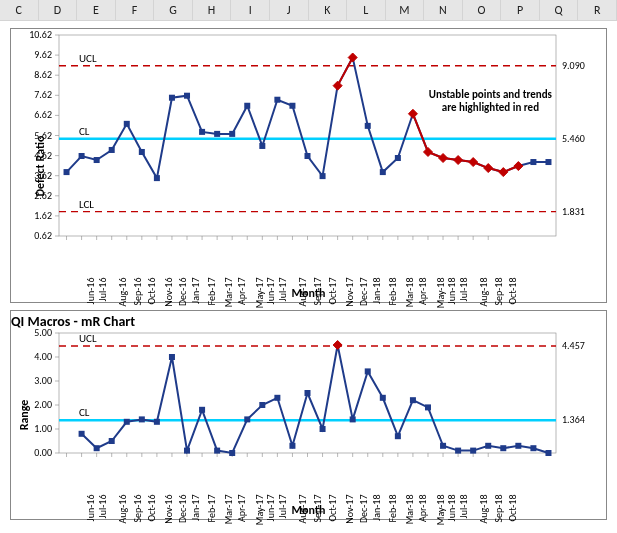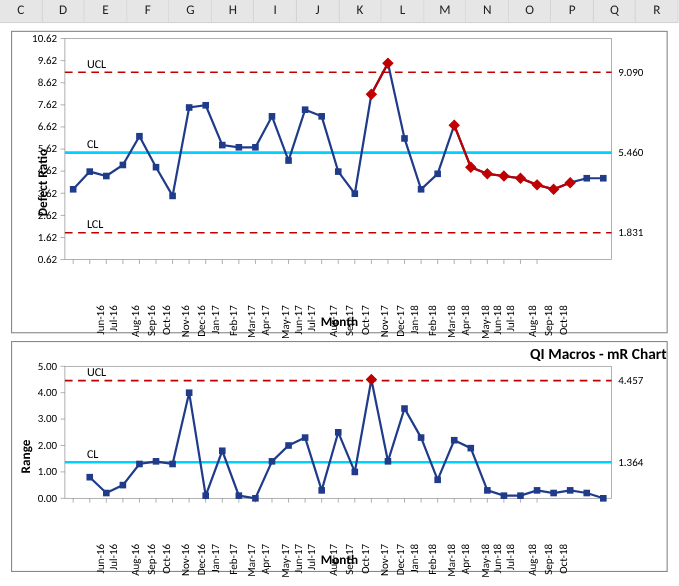--- a/index.html
+++ b/index.html
@@ -2,21 +2,21 @@
 <html><head>
 <meta charset="utf-8">
 <style>
   html,body{margin:0;padding:0;background:#fff;font-family:Calibri,Arial,sans-serif;}
   #page{position:relative;width:617px;height:533px;background:#fff;}
   .colhdrs{display:flex;height:20px;border-bottom:1px solid #d4d4d4;font-size:12px;color:#222;}
   .colhdr{flex:1;display:flex;align-items:center;justify-content:center;border-right:1px solid #d4d4d4;background:#e6e6e6;}
   .chartframe{position:absolute;left:10px;right:10px;border:1px solid #888;background:#fff;box-sizing:border-box;}
   #chart1{top:28px;height:275px;}
   #chart2{top:310px;height:210px;}
-  .title{text-align:right;font-weight:bold;font-size:14px;padding-top:2px;}
+  .title{text-align:left;font-weight:bold;font-size:14px;padding-top:2px;}
   .ylabel{position:absolute;left:0;top:50%;transform:translate(-2px,-50%) rotate(-90deg);transform-origin:center;font-weight:bold;font-size:12px;white-space:nowrap;}
   .xlabel{position:absolute;bottom:2px;left:50%;transform:translateX(-50%);font-weight:bold;font-size:12px;}
   .plot{position:absolute;left:48px;right:50px;}
   #plot1{top:6px;bottom:66px;}
   #plot2{top:22px;bottom:66px;}
   .note{position:absolute;right:54px;top:60px;font-size:11px;color:#000;font-weight:bold;text-align:center;line-height:1.15;}
   .xticklabels{position:absolute;left:48px;right:50px;bottom:18px;height:48px;}
   .xt{position:absolute;bottom:0;transform-origin:100% 50%;transform:rotate(-90deg);font-size:10px;white-space:nowrap;}
   svg{position:absolute;inset:0;width:100%;height:100%;overflow:visible;}
 </style>
@@ -177,20 +177,21 @@
         <div class="xt" style="left: 320.803px;">Mar-18</div>
         <div class="xt" style="left: 335.864px;">Apr-18</div>
         <div class="xt" style="left: 350.924px;">May-18</div>
         <div class="xt" style="left: 365.985px;">Jun-18</div>
         <div class="xt" style="left: 381.045px;">Jul-18</div>
         <div class="xt" style="left: 396.106px;">Aug-18</div>
         <div class="xt" style="left: 411.167px;">Sep-18</div>
         <div class="xt" style="left: 426.227px;">Oct-18</div>
       </div>
   <div class="xlabel">Month</div>
+  <div class="note" id="note1">Unstable points and trends<br>are highlighted in red</div>
 </div>
 
 <div id="chart2" class="chartframe">
   <div class="title">QI Macros - mR Chart</div>
   <div class="ylabel">Range</div>
   <div class="plot" id="plot2">
         <svg id="svg2" viewBox="0 0 497 120">
           <rect x="0" y="0" width="497" height="120" fill="none" stroke="#888" stroke-width="0.6"></rect>
           <line x1="-4" x2="0" y1="120" y2="120" stroke="#888" stroke-width="0.6"></line>
           <text x="-7" y="123" text-anchor="end" font-size="10" fill="#000">0.00</text>

